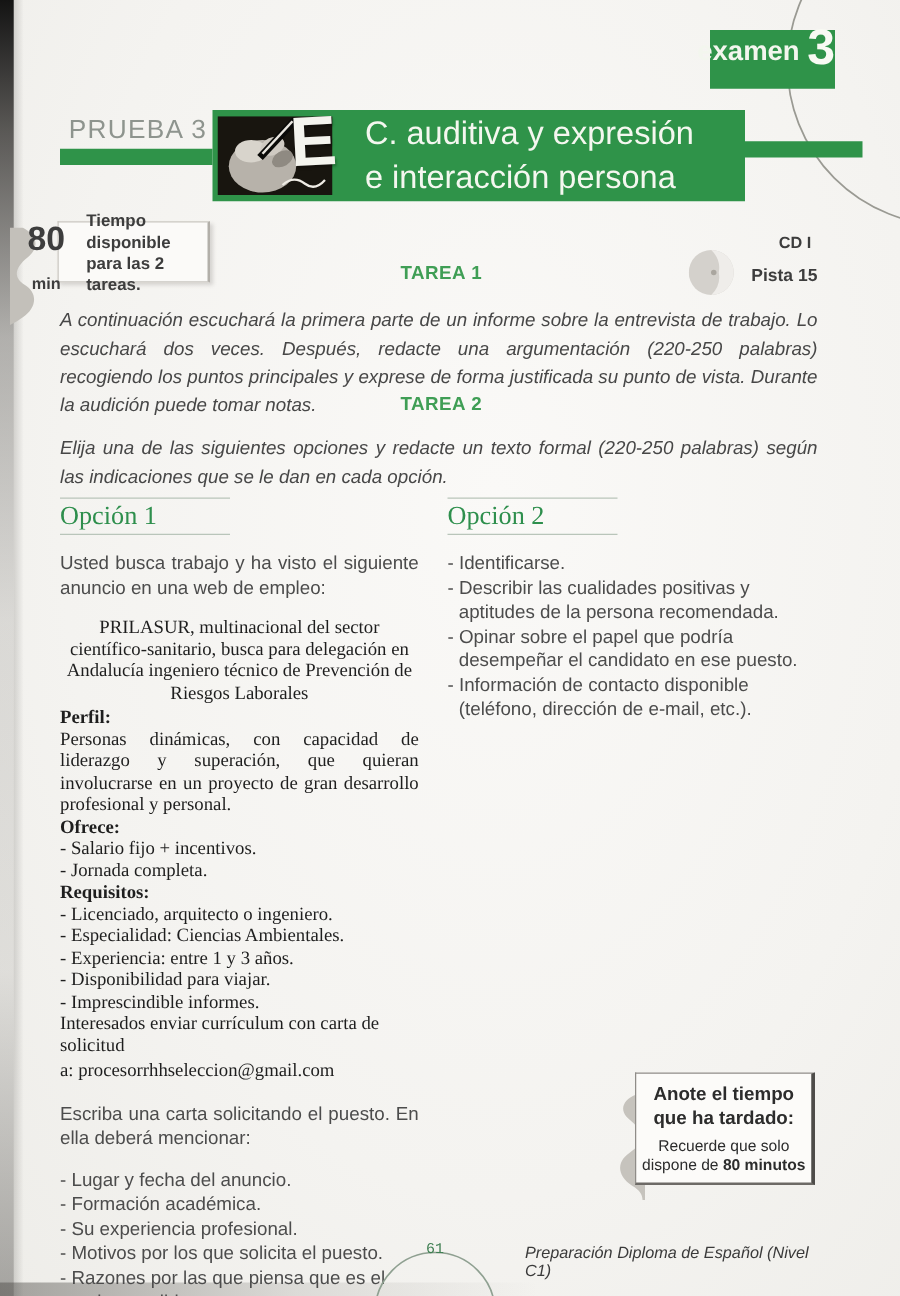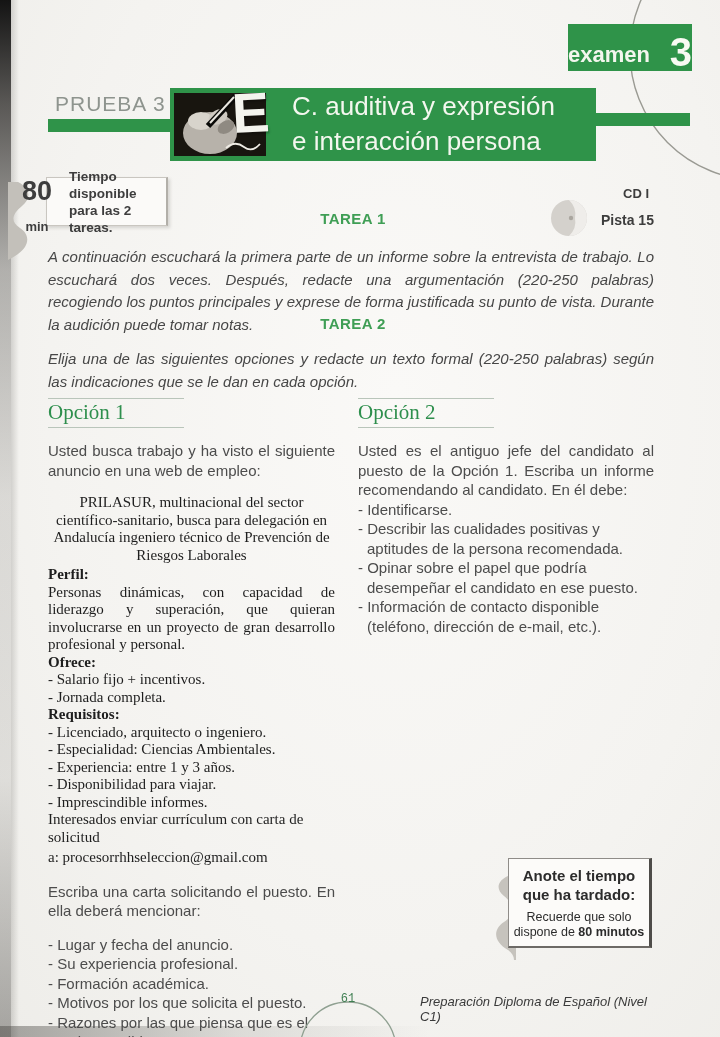--- a/index.html
+++ b/index.html
@@ -12,22 +12,22 @@
   
   .edge-left{position:absolute;left:0;top:0;width:11px;height:1037px;
     background:linear-gradient(180deg, rgba(8,8,8,0.95) 0%, rgba(25,23,21,0.7) 10%, rgba(55,53,50,0.35) 26%, rgba(90,88,84,0.16) 48%, rgba(90,88,84,0.12) 75%, rgba(55,53,50,0.4) 100%);}
   .edge-left-fade{position:absolute;left:11px;top:0;width:8px;height:1037px;
     background:linear-gradient(90deg, rgba(60,58,54,0.18), transparent);}
   .edge-bottom{position:absolute;left:0;bottom:0;width:430px;height:11px;
     background:linear-gradient(90deg, rgba(70,68,64,0.45), rgba(120,118,112,0.18) 55%, transparent);}
   
   .arc-top{position:absolute;left:560px;top:0;width:160px;height:210px;pointer-events:none;}
   
-  .exam-badge{position:absolute;left:568px;top:24px;width:124px;height:47px;background:#2f9349;
-    display:flex;align-items:flex-end;justify-content:space-between;gap:6px;padding-bottom:2px;box-sizing:border-box;}
+  .exam-badge{position:absolute;left:568px;top:24px;width:100px;height:47px;background:#2f9349;
+    display:flex;align-items:flex-end;justify-content:flex-end;gap:6px;padding-bottom:16px;box-sizing:border-box;}
   .exam-badge .word{color:#f3f6ee;font-size:22px;font-weight:bold;line-height:1;margin-bottom:3px;}
   .exam-badge .num{color:#f8faf3;font-size:40px;font-weight:bold;line-height:0.85;}
   
   .prueba-label{position:absolute;left:55px;top:92px;font-size:21px;color:#8e948e;letter-spacing:1px;}
   .bar-left{position:absolute;left:48px;top:119px;width:122px;height:13px;background:#2f9349;}
   .bar-right{position:absolute;left:594px;top:113px;width:96px;height:13px;background:#2f9349;}
   .banner{position:absolute;left:170px;top:88px;width:426px;height:73px;background:#2f9349;}
   .banner-photo{position:absolute;left:4px;top:5px;width:92px;height:63px;}
   .banner-letter{position:absolute;left:62px;top:-8px;font-size:56px;font-weight:800;color:#f4f4ee;
     transform:rotate(-3deg);font-family:"Liberation Sans",sans-serif;text-shadow:1px 2px 2px rgba(0,0,0,0.25);}
@@ -172,28 +172,27 @@
       <div class="item">- Especialidad: Ciencias Ambientales.</div>
       <div class="item">- Experiencia: entre 1 y 3 años.</div>
       <div class="item">- Disponibilidad para viajar.</div>
       <div class="item">- Imprescindible informes.</div>
       <div class="item">Interesados enviar currículum con carta de solicitud</div>
       <div class="item contact2">a: procesorrhhseleccion@gmail.com</div>
     </div>
 
     <p>Escriba una carta solicitando el puesto. En ella deberá mencionar:</p>
     <div class="hang">- Lugar y fecha del anuncio.</div>
+    <div class="hang">- Formación académica.</div>
     <div class="hang">- Su experiencia profesional.</div>
-    <div class="hang">- Formación académica.</div>
     <div class="hang">- Motivos por los que solicita el puesto.</div>
     <div class="hang">- Razones por las que piensa que es el mejor candidato.</div>
   </div>
 
   <div class="col col2">
-    <p style="margin-bottom:0;">Usted es el antiguo jefe del candidato al puesto de la Opción 1. Escriba un informe recomendando al candidato. En él debe:</p>
     <div class="hang">- Identificarse.</div>
     <div class="hang">- Describir las cualidades positivas y aptitudes de la persona recomendada.</div>
     <div class="hang">- Opinar sobre el papel que podría desempeñar el candidato en ese puesto.</div>
     <div class="hang">- Información de contacto disponible (teléfono, dirección de e-mail, etc.).</div>
   </div>
 
   <svg class="note-squiggle" viewBox="0 0 30 86">
     <path d="M28,0 C12,4 8,14 18,22 C28,30 30,40 18,48 C6,56 8,68 22,76 C26,79 28,82 28,86 L30,86 L30,0 Z" fill="#c6c3bd"></path>
   </svg>
   <div class="note-box">

